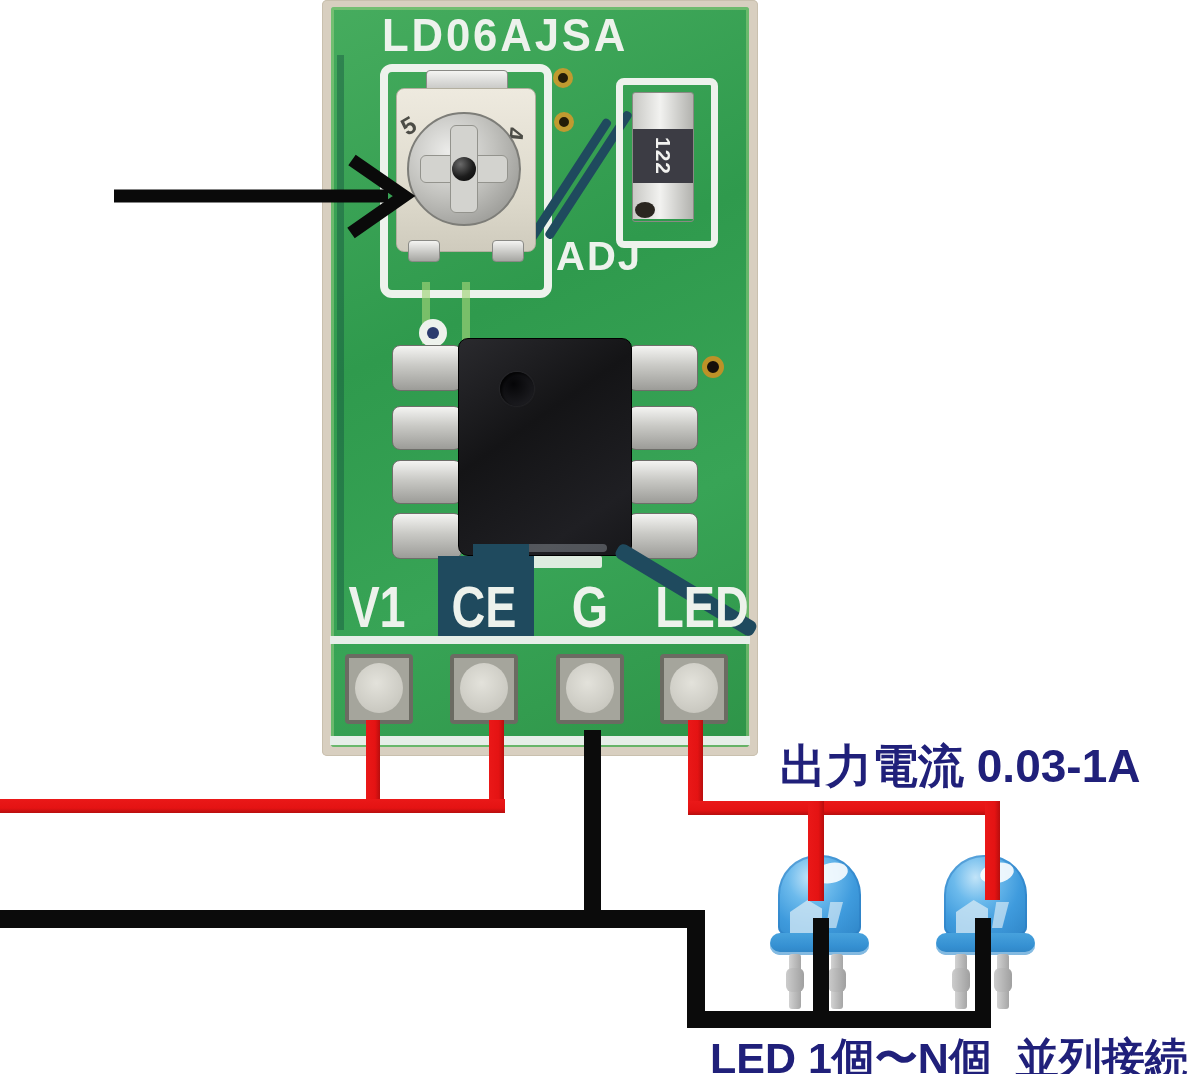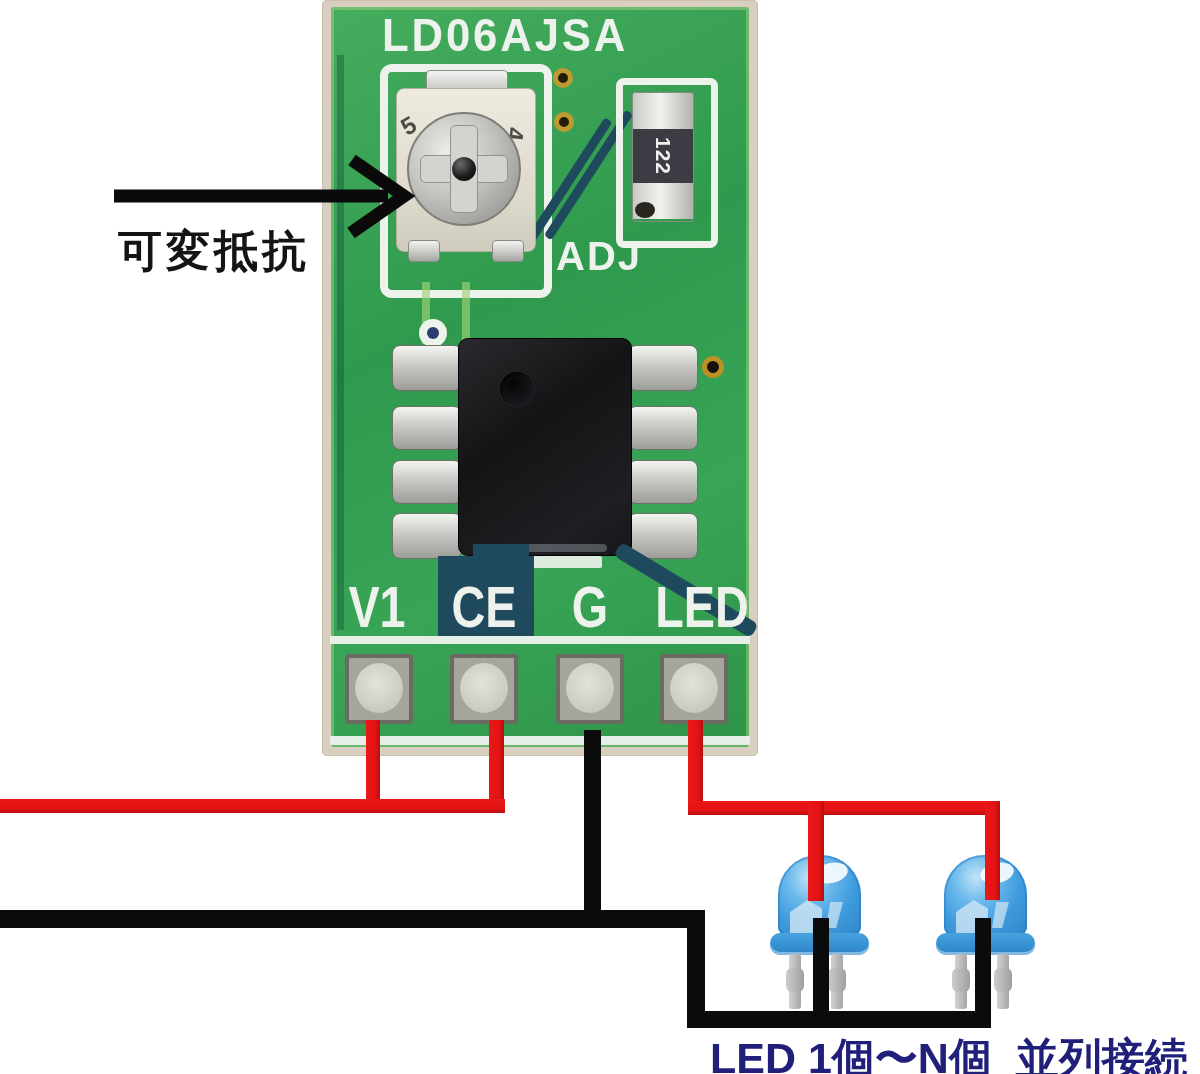--- a/index.html
+++ b/index.html
@@ -226,16 +226,16 @@
   <div class="abs wire-black" style="left:687px;top:910px;width:18px;height:118px;"></div>
   <div class="abs wire-black" style="left:687px;top:1011px;width:302px;height:17px;"></div>
   <div class="abs wire-black" style="left:813px;top:918px;width:16px;height:110px;"></div>
   <div class="abs wire-black" style="left:975px;top:918px;width:16px;height:110px;"></div>
 
   <svg class="abs arrow-svg" width="330" height="115" viewBox="95 140 330 115">
     <line x1="114" y1="196" x2="388" y2="196" stroke="#0a0a0a" stroke-width="13"></line>
     <polyline points="352,160 404,196 351,233" fill="none" stroke="#0a0a0a" stroke-width="13"></polyline>
   </svg>
 
-  <div class="abs t-kahen">可変抵抗</div>
+  <div class="abs navy t-out">出力電流 0.03-1A</div>
   <div class="abs navy t-led">LED 1個〜N個  並列接続</div>
 
 </div>
 
 </body></html>

